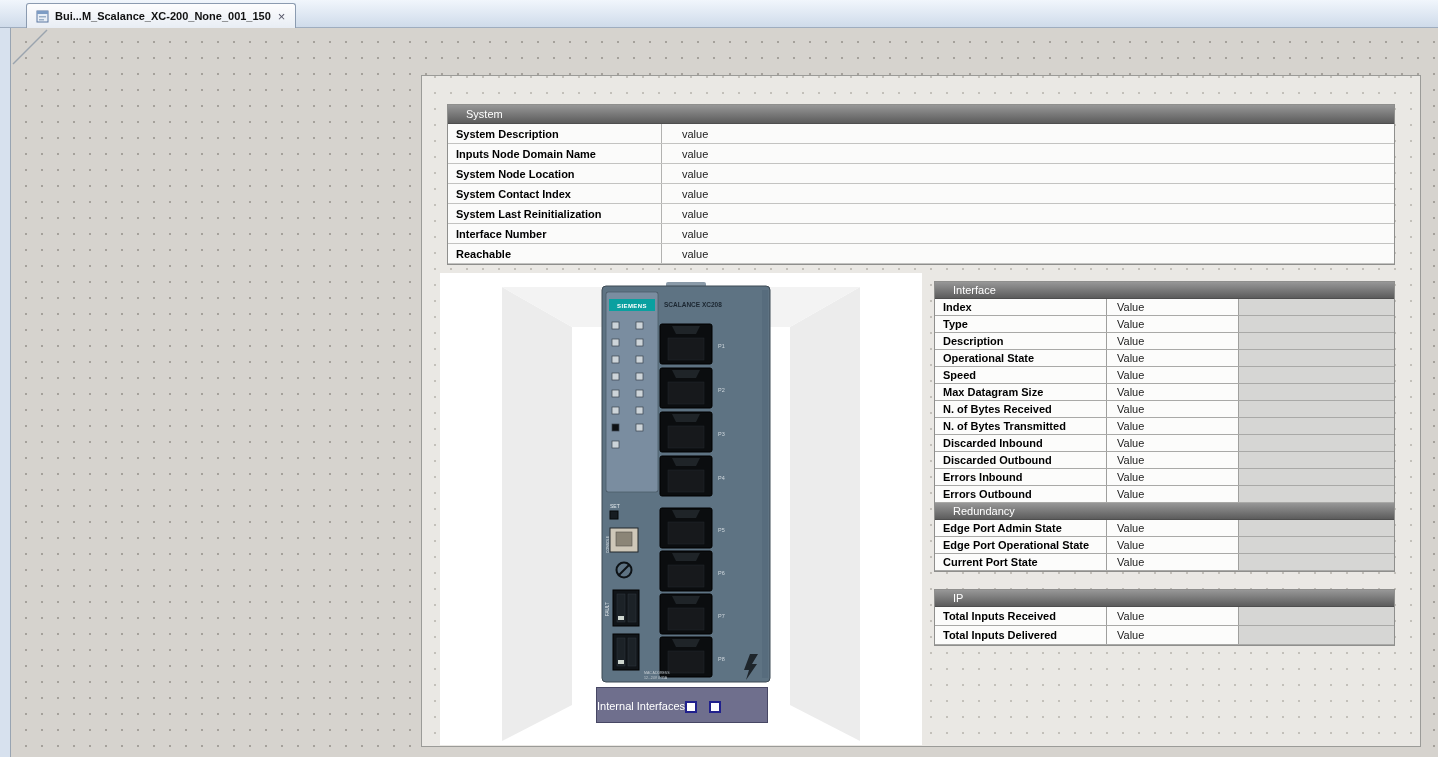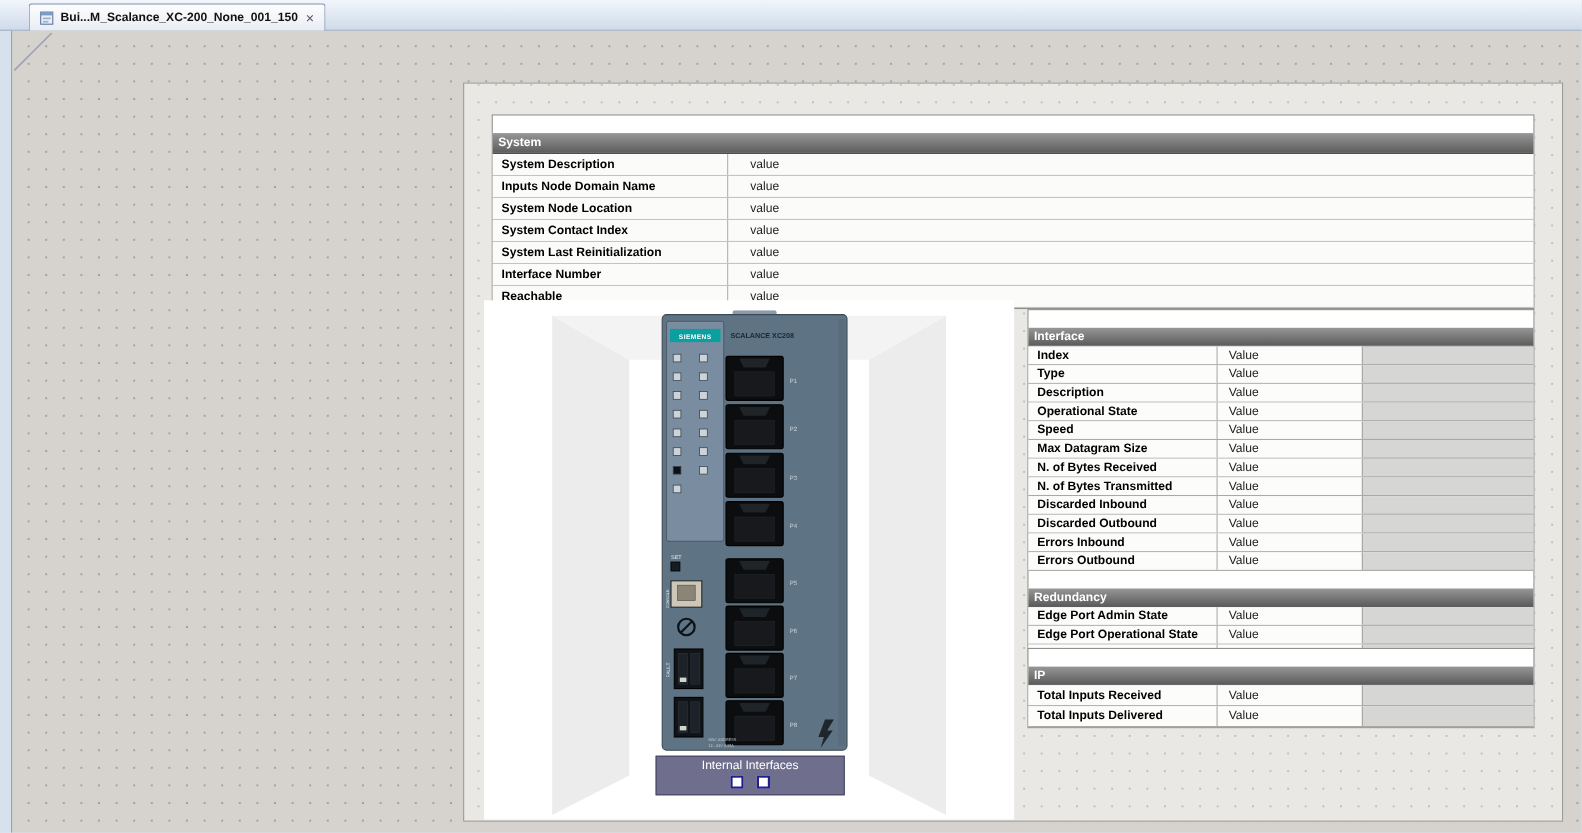--- a/index.html
+++ b/index.html
@@ -26,23 +26,23 @@
 
   
   .faceplate { position:absolute; left:410px; top:47px; width:1000px; height:672px;
     background-color:#eae8e4;
     background-image:radial-gradient(circle, #c3c0ba 0.9px, transparent 1.2px);
     background-size:16px 16px; background-position:5px 9px;
     border:1px solid #9b9b98; }
 
   
   .tbl { position:absolute; border:1px solid #8f8f8d; background:#fff; }
-  .thead { height:19px; display:flex; align-items:center; padding-left:5px;
+  .thead { height:19px; display:flex; align-items:center; padding-left:18px;
     background:linear-gradient(#979797,#5c5c5c); color:#fff;
-    font-size:11px; font-weight:bold; border-bottom:1px solid #4e4e4e;margin-top:16px; }
+    font-size:11px; font-weight:normal; border-bottom:1px solid #4e4e4e; }
   .trow { display:flex; border-bottom:1px solid #c3c3c1; }
   .tc { font-size:11px; display:flex; align-items:center; overflow:hidden; white-space:nowrap; }
   .tc.label { font-weight:bold; padding-left:8px; color:#000; }
   .tc.value { color:#222; }
 
   .sys .trow { height:20px; background:#fbfbfa; }
   .sys .tc.label { width:214px; border-right:1px solid #b2b2b0; background:#fbfbfa; }
   .sys .tc.value { flex:1; padding-left:20px; }
 
   .itb .thead { height:17px; }
@@ -51,21 +51,21 @@
   .itb .tc.value { width:132px; background:#fcfcfb; border-right:1px solid #9f9f9d; padding-left:10px; }
   .ipt .trow { height:19px; }
 
   
   .device-panel { position:absolute; left:18px; top:197px; width:482px; height:472px; background:#fff; }
   .backdrop { position:absolute; left:0; top:0; }
   .device-svg { position:absolute; left:132px; top:9px; }
 
   .internal-bar { position:absolute; left:156px; top:414px; width:172px; height:36px;
     background:#6f6f8d; border:1px solid #474764; z-index:3;
-    display:flex; flex-direction:column; align-items:center; }
+    display:flex; flex-direction:row; align-items:center; }
   .internal-label { font-size:11px; color:#fff; margin-top:2px; }
   .checkbox-row { display:flex; gap:12px; margin-top:3px; }
   .chk { width:12px; height:12px; background:#fff; border:2px solid #20208c; cursor:pointer; }
 </style>
 </head>
 <body>
 
 <div class="tabbar">
   <div class="tab">
     <svg width="13" height="13" viewBox="0 0 13 13">

